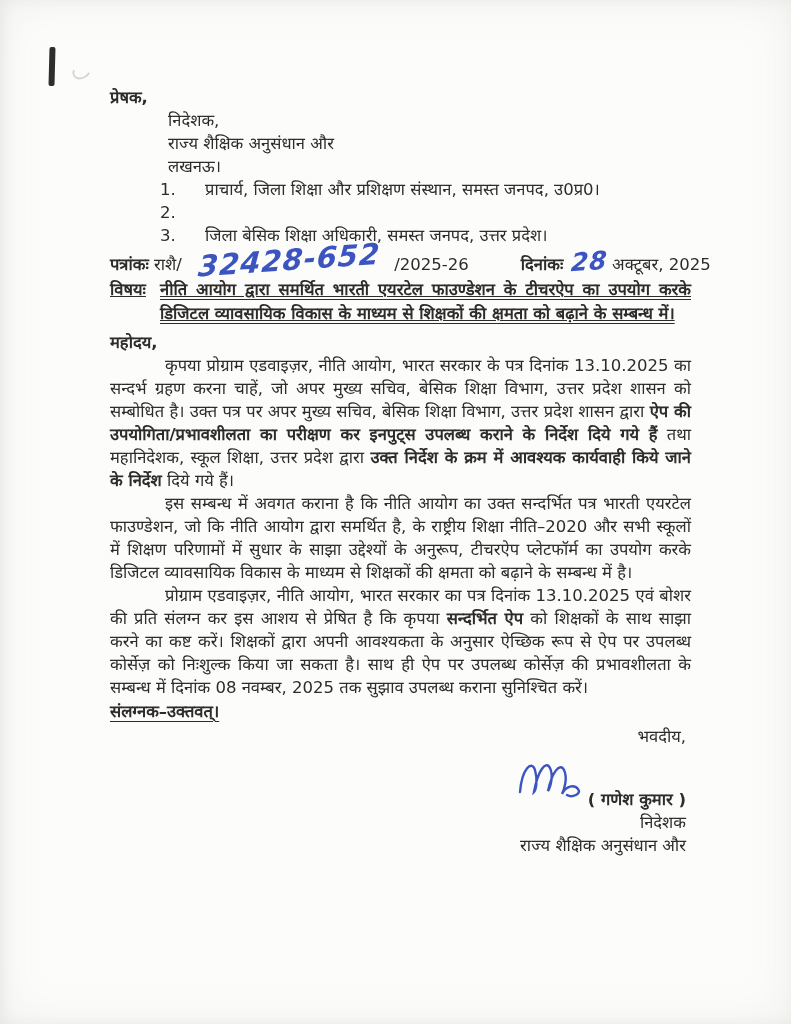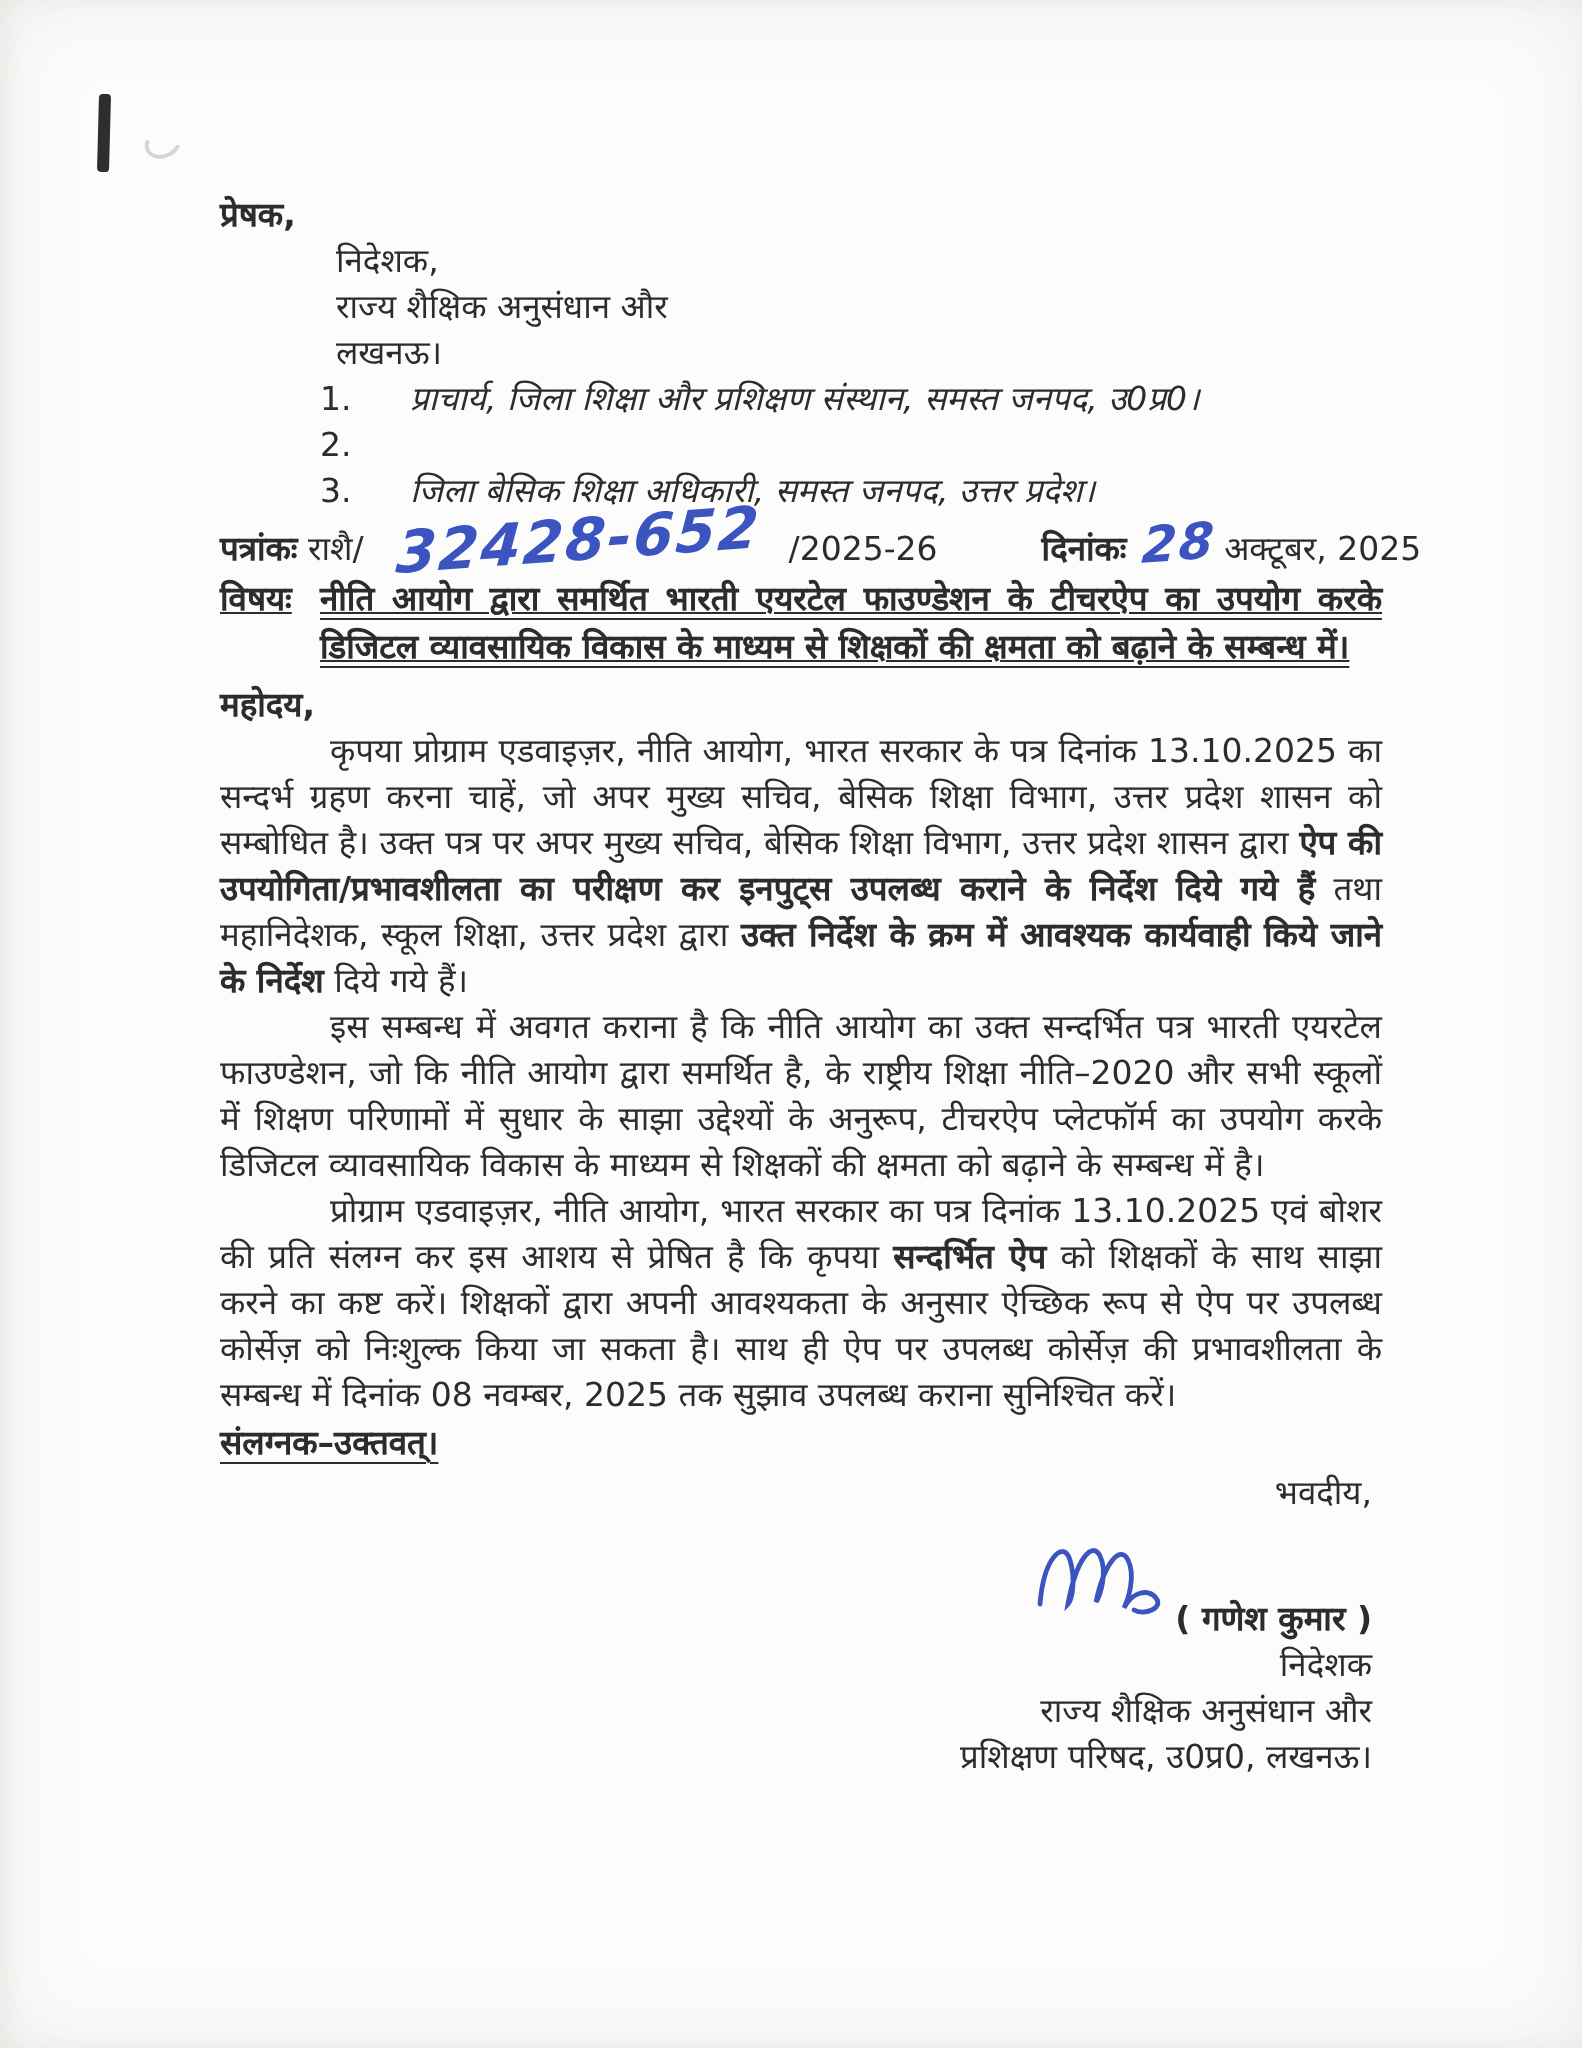--- a/index.html
+++ b/index.html
@@ -22,29 +22,29 @@
     border-radius:2px;transform:rotate(1.5deg);
   }
   .scan-curve{
     position:absolute;left:72px;top:64px;
     width:15px;height:11px;
     border:2px solid #b9b7b4;border-radius:50%;
     border-top-color:transparent;border-right-color:transparent;
     opacity:.55;transform:rotate(-25deg);
   }
   .content{
-    position:absolute;left:110px;top:96px;width:581px;
+    position:absolute;left:110px;top:86px;width:581px;
     font-size:16.5px;line-height:23px;
   }
   .b{font-weight:bold;}
   .u{text-decoration:underline;text-underline-offset:4px;text-decoration-thickness:1.4px;}
   .addr{margin-left:58px;}
   .to-row{display:flex;}
   .to-num{margin-left:50px;width:45px;flex:none;}
-  .to-text{flex:1;font-style:italic;}
+  .to-text{flex:1;}
   .ref-row{display:flex;align-items:baseline;white-space:nowrap;margin:3px 0 2px 0;}
   .hand{
     font-style:italic;font-weight:bold;color:#3b54c0;
     display:inline-block;transform:rotate(-4deg) skewX(-8deg);
     letter-spacing:1px;line-height:20px;
   }
   .hand-no{font-size:29px;margin:0 14px 0 16px;}
   .hand-day{font-size:25px;margin:0 4px 0 8px;}
   .ref-spacer{width:52px;flex:none;}
   .subject-row{display:flex;margin-top:2px;text-decoration:underline;}
@@ -119,17 +119,16 @@
     <div><span class="enclosure u">संलग्नक–उक्तवत्।</span></div>
 
     <div class="sign-block">
       <div class="valediction">भवदीय,</div>
       <svg class="scribble" width="84" height="46" viewBox="0 0 84 46">
         <path d="M8 36 C10 12, 20 4, 23 14 C26 24, 24 34, 22 36 C26 14, 34 4, 38 12 C42 20, 38 32, 36 35 C40 16, 48 6, 52 14 C56 22, 52 34, 50 38 C54 30, 62 28, 66 33 C70 38, 60 42, 55 39" fill="none" stroke="#3b54c0" stroke-width="2.4" stroke-linecap="round"></path>
       </svg>
       <div class="sign-name">( गणेश कुमार )</div>
       <div>निदेशक</div>
       <div>राज्य शैक्षिक अनुसंधान और</div>
-      <div>प्रशिक्षण परिषद, उ0प्र0, लखनऊ।</div>
     </div>
 
   </div>
 </div>
 
 </body></html>

